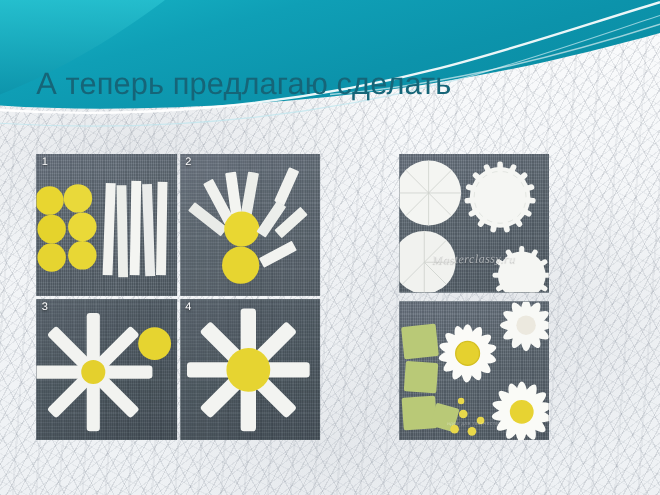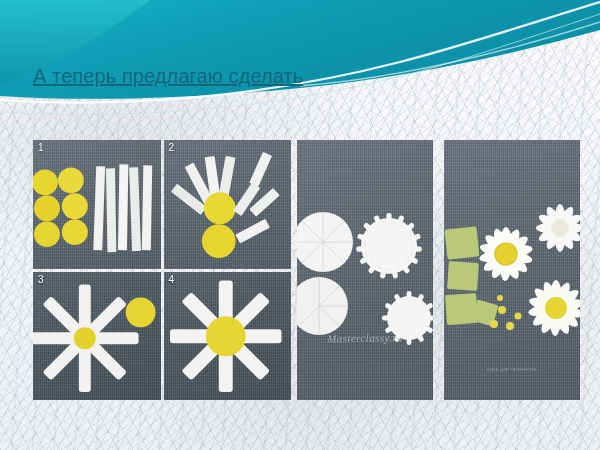--- a/index.html
+++ b/index.html
@@ -28,29 +28,29 @@
       repeating-linear-gradient(28deg, rgba(115,125,140,.09) 0 1px, rgba(255,255,255,0) 1px 11px);
     opacity:.9;
   }
 
   
   .wave{position:absolute;left:0;top:0;width:600px;height:130px;}
 
   
   .title{
     position:absolute;left:33px;top:60px;width:440px;
-    color:#166578;font-size:20px;line-height:32px;font-weight:400;
-    letter-spacing:.1px;z-index:5;text-decoration:underline;
+    color:#166578;font-size:28px;line-height:32px;font-weight:400;
+    letter-spacing:.1px;z-index:5;
   }
   .title .line{display:block;white-space:nowrap;}
 
   
   .collage{position:absolute;left:33px;top:140px;width:535px;height:260px;display:flex;z-index:4;}
   .col-left{width:258px;height:260px;display:flex;flex-direction:column;gap:3px;margin-right:6px;}
-  .col-right{width:271px;height:260px;display:flex;gap:8px;}
+  .col-right{width:271px;height:260px;display:flex;flex-direction:column;gap:8px;align-items:center;}
   .row{display:flex;gap:3px;flex:1;}
   .cell{position:relative;overflow:hidden;flex:1;background:#56626b;}
   .num{
     position:absolute;left:5px;top:2px;color:#fff;font-size:10px;
     font-family:"Liberation Sans",sans-serif;text-shadow:0 1px 2px rgba(0,0,0,.6);z-index:9;
   }
 
   
   .fabric{
     position:absolute;inset:0;

